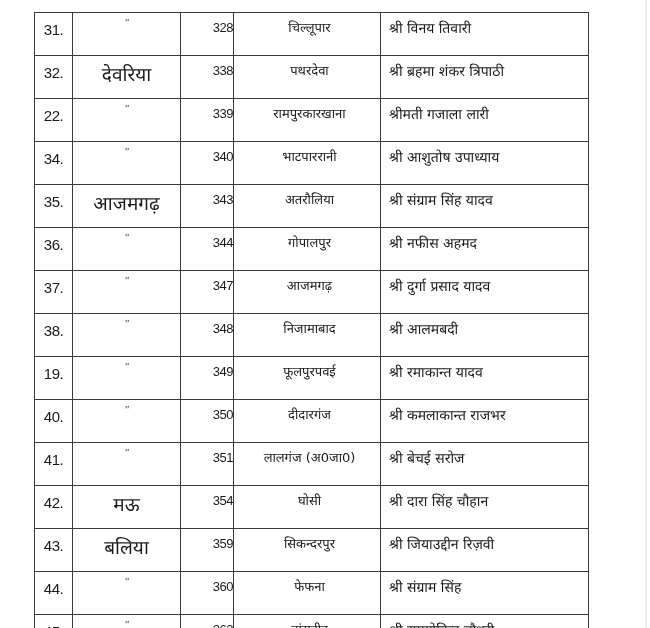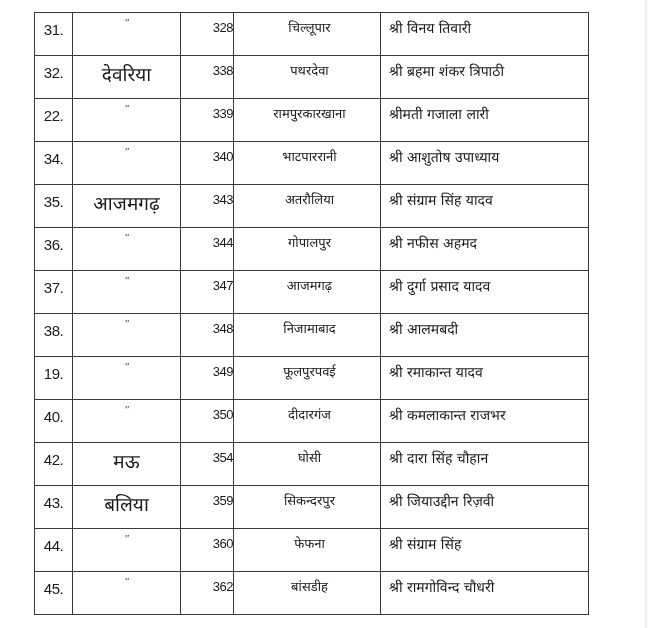--- a/index.html
+++ b/index.html
@@ -163,20 +163,27 @@
         <td class="name">श्री रमाकान्त यादव</td>
       </tr>
       <tr>
         <td class="sno">40.</td>
         <td class="dist ditto">"</td>
         <td class="num">350</td>
         <td class="const">दीदारगंज</td>
         <td class="name">श्री कमलाकान्त राजभर</td>
       </tr>
       <tr>
+        <td class="sno">41.</td>
+        <td class="dist ditto">"</td>
+        <td class="num">351</td>
+        <td class="const">लालगंज (अ0जा0)</td>
+        <td class="name">श्री बेचई सरोज</td>
+      </tr>
+      <tr>
         <td class="sno">42.</td>
         <td class="dist">मऊ</td>
         <td class="num">354</td>
         <td class="const">घोसी</td>
         <td class="name">श्री दारा सिंह चौहान</td>
       </tr>
       <tr>
         <td class="sno">43.</td>
         <td class="dist">बलिया</td>
         <td class="num">359</td>

